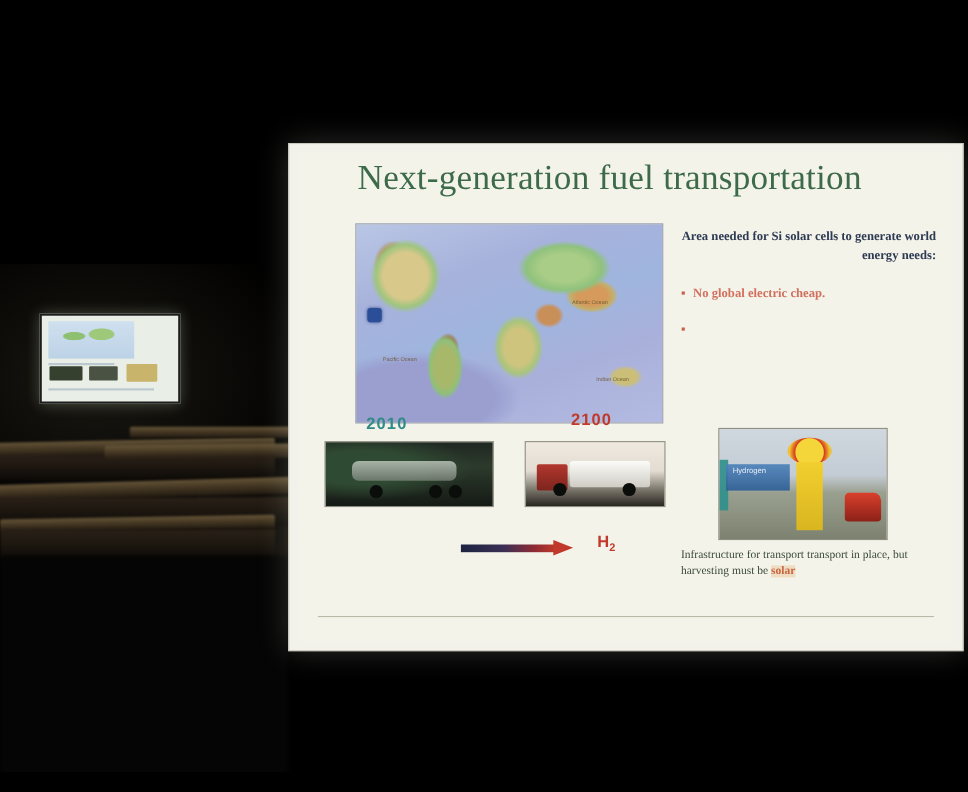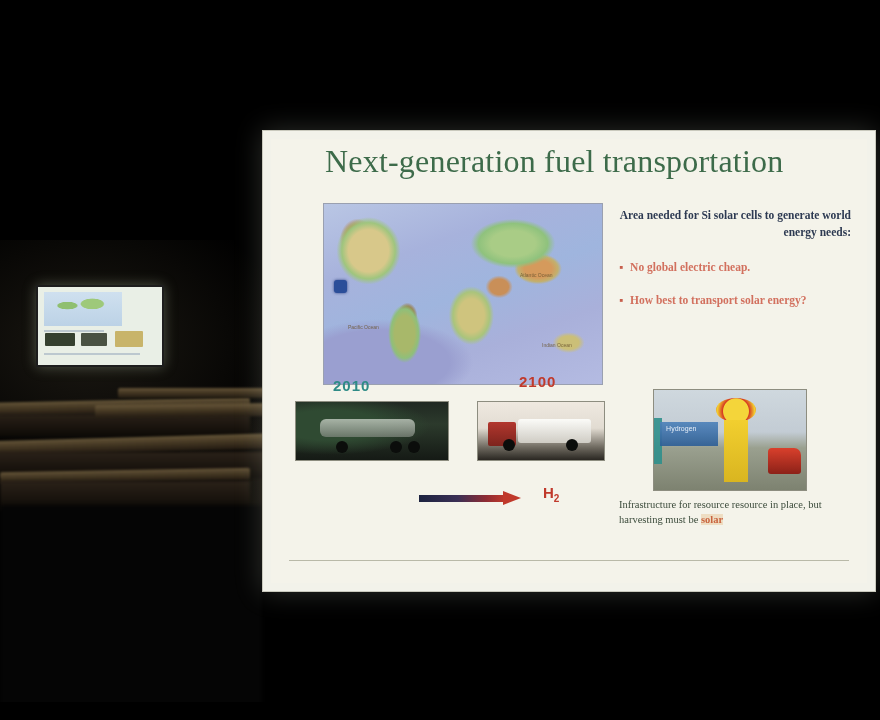--- a/index.html
+++ b/index.html
@@ -470,21 +470,20 @@
       </div>
 
       <div id="rhs-text">
         <div class="rhs-lead">Area needed for Si solar cells to generate world energy needs:</div>
         <div class="rhs-bullet">
           <span class="bullet-mark">▪</span>
           <span>No global electric cheap.</span>
         </div>
         <div class="rhs-bullet">
           <span class="bullet-mark">▪</span>
-          <span>How best to transport solar energy?</span>
         </div>
       </div>
 
       <div class="year-label" id="year-2010">2010</div>
       <div class="year-label" id="year-2100">2100</div>
 
       <div class="photo" id="photo-tanker-2010">
         <div class="tank-body"></div>
         <div class="tank-wheel" style="left:26%;"></div>
         <div class="tank-wheel" style="left:62%;"></div>
@@ -512,21 +511,21 @@
       <div id="transition-arrow">
         <div class="arrow-shaft"></div>
         <div class="arrow-head"></div>
       </div>
 
       <div id="h2-label">
         <span>H</span><sub>2</sub>
       </div>
 
       <div id="station-caption">
-        <span>Infrastructure for resource resource in</span>
+        <span>Infrastructure for transport transport in</span>
         <span>place, but harvesting must be </span><span class="hl">solar</span>
       </div>
 
       <div class="title-rule"></div>
     </div>
   </div>
 
 </div>
 
 </body></html>

